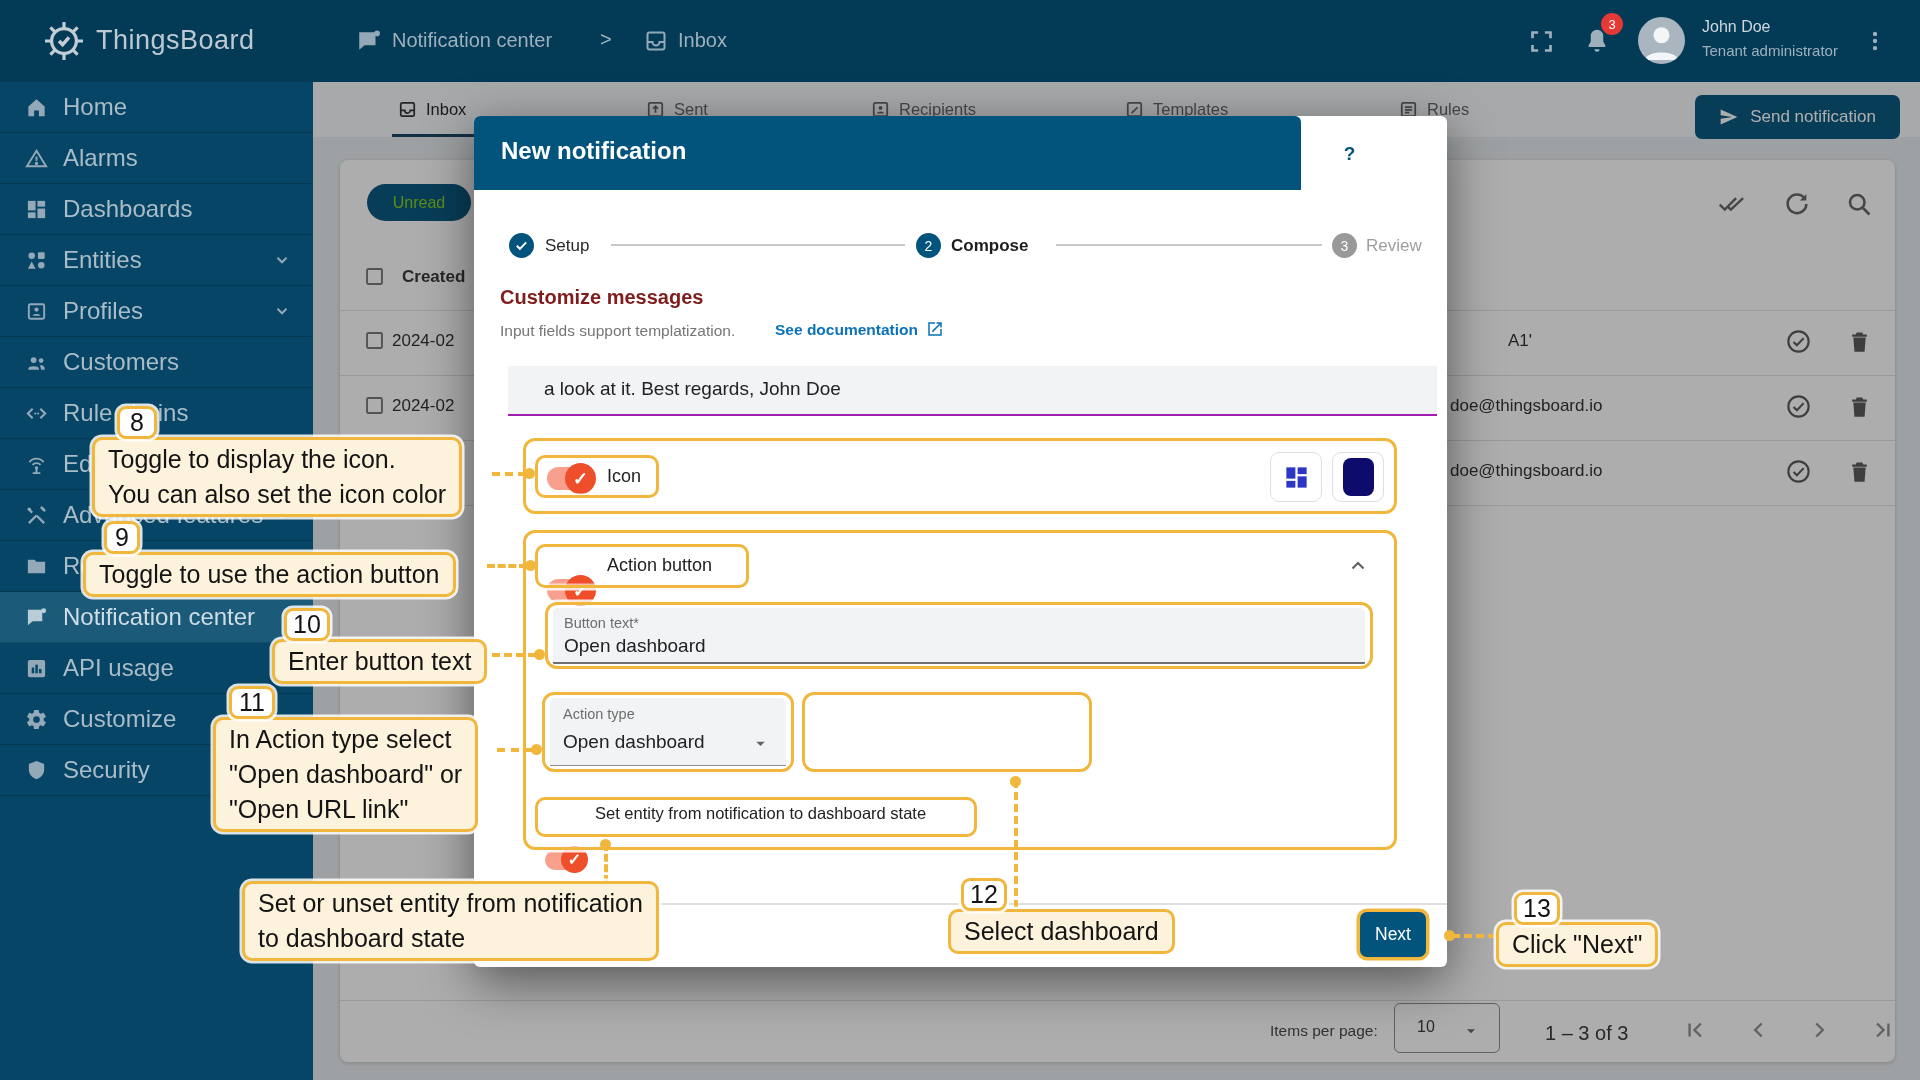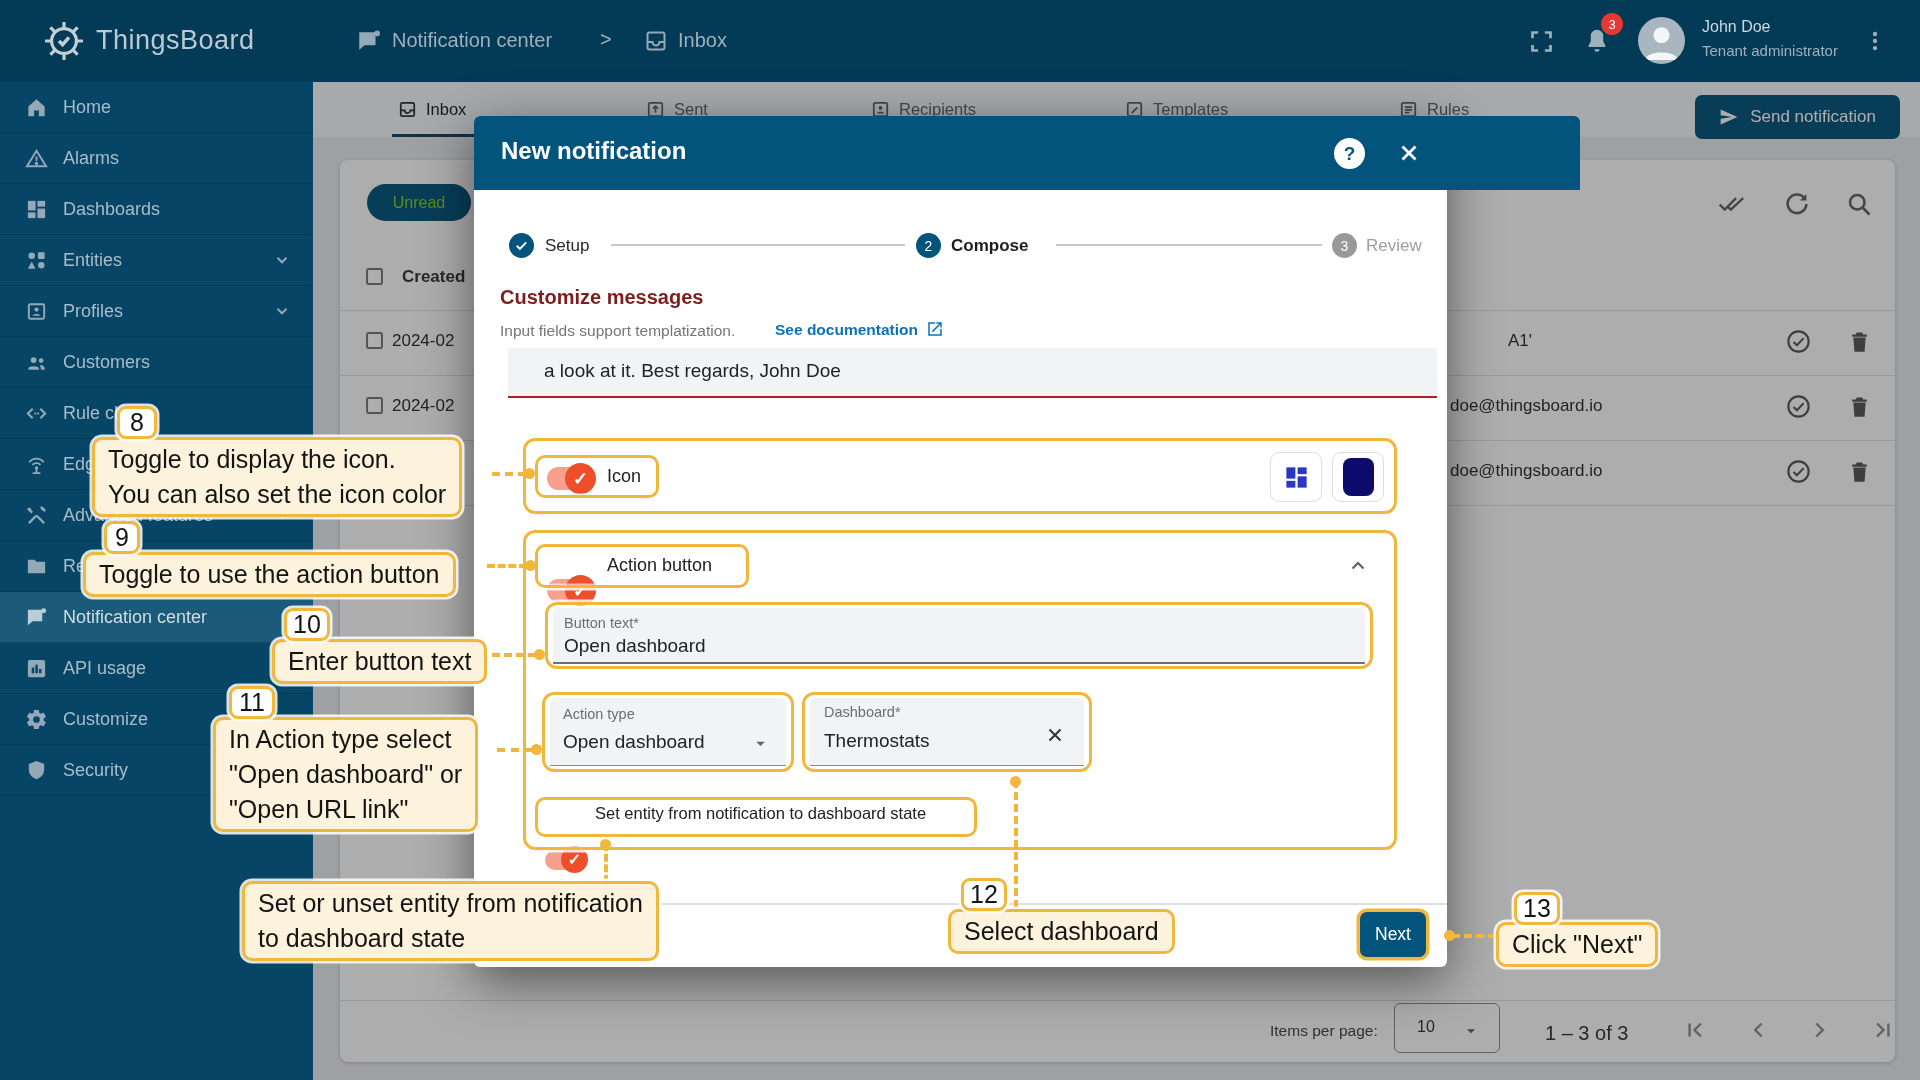--- a/index.html
+++ b/index.html
@@ -16,37 +16,37 @@
   
   .hdr{left:0;top:0;width:1920px;height:82px;background:var(--hdr);z-index:5;color:#a9bcc8}
   .logo-t{font-size:27px;color:#bcc9d3;letter-spacing:.5px}
   .bc-t{font-size:20px;color:#9fb0bd}
   .uname{font-size:16px;color:#cfd8de}
   .urole{font-size:15px;color:#9fb0bd}
   .badge{background:#e53935;color:#fff;border-radius:50%;width:22px;height:22px;font-size:13px;display:flex;align-items:center;justify-content:center}
   
   .side{left:0;top:82px;width:313px;height:998px;background:var(--side);z-index:4}
   .sitem{position:relative;height:51px;display:flex;align-items:center;padding-left:25px;border-bottom:1px solid rgba(0,0,0,.18)}
-  .sitem .lbl{font-size:18px;color:#a9bcc8;margin-left:15px;white-space:nowrap}
+  .sitem .lbl{font-size:24px;color:#a9bcc8;margin-left:15px;white-space:nowrap}
   .sitem.sel{background:var(--side-sel)}
   .sitem.sel .lbl{color:#cfdde6}
   .chev{position:absolute;right:22px}
   
   .tabbar{left:313px;top:82px;width:1607px;height:55px;background:#f7f9fa}
   .tab{position:absolute;top:0;height:55px;display:flex;align-items:center;gap:9px;color:#5f6368;font-size:16.5px}
   .tab.act{color:#202124}
   .card{left:340px;top:160px;width:1555px;height:902px;background:#fff;border-radius:8px;box-shadow:0 1px 4px rgba(0,0,0,.2)}
   .chip{background:var(--primary);color:#84cc16;border-radius:19px;font-size:16px;display:flex;align-items:center;justify-content:center}
   .rowline{height:1px;background:rgba(0,0,0,.12)}
   .celltxt{font-size:17px;color:#2b2b2b;white-space:nowrap}
   .pag{font-size:15.5px;color:#444}
   
   .ovl{left:313px;top:82px;width:1607px;height:998px;background:rgba(20,20,20,.35);z-index:20}
   .modal{left:474px;top:116px;width:973px;height:851px;background:#fff;border-radius:6px;box-shadow:0 14px 50px rgba(0,0,0,.5);z-index:30}
-  .mhdr{left:0;top:0;width:1106px;height:74px;background:var(--primary);border-radius:6px 6px 0 0;color:#fff}
+  .mhdr{left:0;top:0;width:827px;height:74px;background:var(--primary);border-radius:6px 6px 0 0;color:#fff}
   .step-c{width:25px;height:25px;border-radius:50%;color:#fff;font-size:14px;display:flex;align-items:center;justify-content:center}
   .f-lbl{font-size:14.5px;color:#6d6d6d}
   .f-val{font-size:19px;color:#222}
   .ffield{background:var(--field);border-radius:5px 5px 0 0}
   
   .tgl{position:relative;width:46px;height:23px;border-radius:12px;background:var(--toggle-track)}
   .tgl .th{position:absolute;right:-3px;top:-4px;width:31px;height:31px;border-radius:50%;background:var(--toggle-thumb);color:#fff;font-size:18px;display:flex;align-items:center;justify-content:center;font-weight:bold}
   .tgl.sm{width:40px;height:20px}
   .tgl.sm .th{width:27px;height:27px;font-size:16px}
   
@@ -440,21 +440,21 @@
   <div class="abs step-c" style="left:858px;top:117px;background:#999">3</div>
   <div class="abs" style="left:892px;top:120px;font-size:17px;color:#9e9e9e">Review</div>
 
   <div class="abs" style="left:26px;top:170px;font-size:20px;font-weight:bold;color:#7f1d1d">Customize messages</div>
   <div class="abs" style="left:26px;top:206px;font-size:15.5px;color:#757575">Input fields support templatization.</div>
   <div class="abs" style="left:301px;top:205px;font-size:15.5px;font-weight:bold;color:var(--link)">See documentation</div>
   <svg class="abs" style="left:452px;top:204px" width="18" height="18" viewBox="0 0 24 24" fill="var(--link)">
       <path d="M19 19H5V5h7V3H3v18h18v-9h-2zM14 3v2h3.6l-9.8 9.8 1.4 1.4L19 6.4V10h2V3z"></path>
     </svg>
 
-  <div class="abs ffield" style="left:34px;top:232px;width:929px;height:50px;border-bottom:2px solid #b91c1c;border-radius:0">
+  <div class="abs ffield" style="left:34px;top:250px;width:929px;height:50px;border-bottom:2px solid #a21caf;border-radius:0">
     <span class="abs f-val" style="left:36px;top:12px">a look at it. Best regards, John Doe</span>
   </div>
 
   <div>
     <div class="abs tgl" style="left:73px;top:351px">
         <span class="th">✓</span>
       </div>
     <div class="abs" style="left:133px;top:350px;font-size:18px;color:#222">Icon</div>
     <div class="abs ibtn" style="left:796px;top:336px;width:52px;height:50px">
       <svg width="27" height="27" viewBox="0 0 24 24" fill="#2b36c5">
@@ -484,27 +484,20 @@
     </div>
 
     <div class="abs ffield" style="left:76px;top:582px;width:236px;height:68px;border-bottom:1.5px solid #8d8d8d">
       <span class="abs f-lbl" style="left:13px;top:8px">Action type</span>
       <span class="abs f-val" style="left:13px;top:33px">Open dashboard</span>
       <svg class="abs" style="left:202px;top:37px" width="17" height="17" viewBox="0 0 24 24" fill="#5f6368">
           <path d="M6 9.5l6 6 6-6z"></path>
         </svg>
     </div>
 
-    <div class="abs ffield" style="left:336px;top:582px;width:274px;height:68px;border-bottom:1.5px solid #8d8d8d">
-      <span class="abs f-lbl" style="left:14px;top:6px">Dashboard*</span>
-      <span class="abs f-val" style="left:14px;top:32px">Thermostats</span>
-      <svg class="abs" style="left:234px;top:26px" width="22" height="22" viewBox="0 0 24 24" fill="none" stroke="#333" stroke-width="2.2">
-          <path d="M6 6l12 12M18 6L6 18"></path>
-        </svg>
-    </div>
 
 
     <div class="abs tgl sm" style="left:71px;top:688px">
         <span class="th">✓</span>
       </div>
     <div class="abs" style="left:121px;top:688px;font-size:16.5px;color:#222">Set entity from notification to dashboard state</div>
   </div>
 
   <div class="abs" style="left:0;top:787px;width:973px;height:1.6px;background:#e0e0e0"></div>
   <div class="abs" style="left:886px;top:796px;width:66px;height:45px;background:var(--primary);color:#fff;font-size:17.5px;border-radius:7px;display:flex;align-items:center;justify-content:center;box-shadow:0 0 0 3.5px var(--accent),0 0 0 6px rgba(255,255,255,.85)">Next</div>

